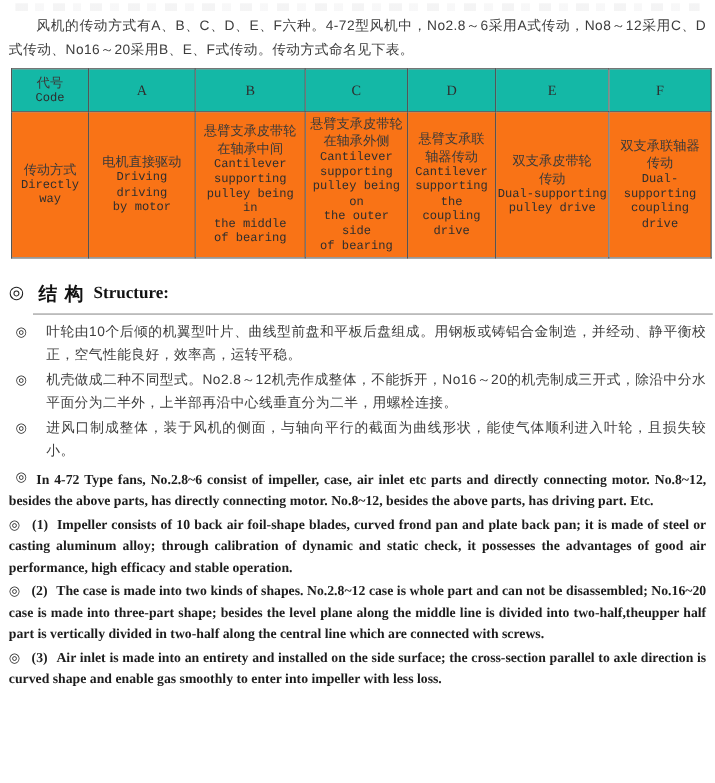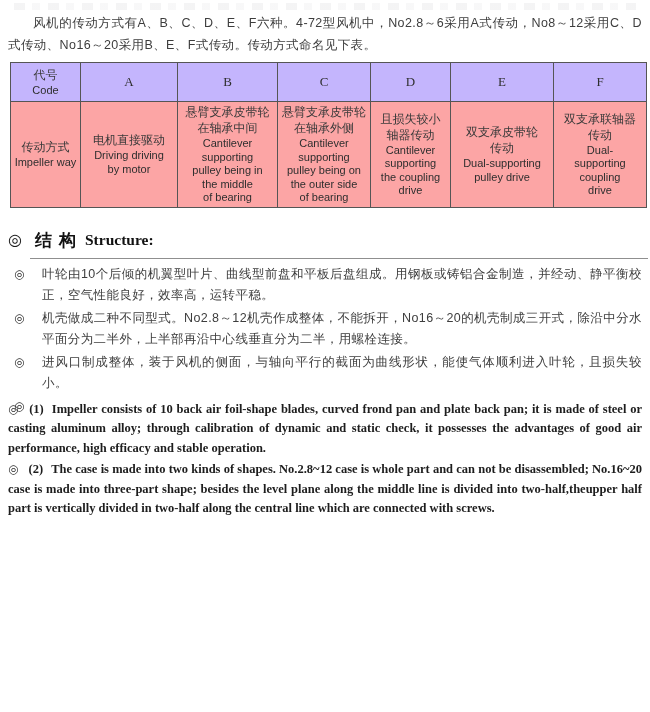--- a/index.html
+++ b/index.html
@@ -20,24 +20,24 @@
     opacity:.6;
   }
   .para{margin:2px 8px 0 8px;text-align:justify;}
   .cn{font-size:12.5px;line-height:22px;letter-spacing:.4px;}
   .en{font-family:"Liberation Serif","DejaVu Serif",serif;font-weight:bold;color:#1d1d1d;font-size:12.5px;line-height:21px;letter-spacing:0;}
   .indent{text-indent:2em;}
 
   
   table.drive{border-collapse:collapse;margin:6px 0 0 10px;table-layout:fixed;}
   table.drive td{border:1px solid #555555;text-align:center;vertical-align:middle;padding:2px 1px;overflow:hidden;}
-  tr.thead td{background:#c4b5fd;height:34px;}
-  tr.tbody td{background:#fca5a5;height:100px;}
+  tr.thead td{background:#14b8a6;height:34px;}
+  tr.tbody td{background:#f97316;height:100px;}
   .cell-cn{font-size:12px;line-height:16px;white-space:pre-line;color:#3a3a3a;}
-  .cell-en{font-family:Liberation Sans, sans-serif;font-size:11px;line-height:13.5px;white-space:pre-line;color:#2e2e2e;margin-top:1px;}
+  .cell-en{font-family:Liberation Mono, monospace;font-size:11px;line-height:13.5px;white-space:pre-line;color:#2e2e2e;margin-top:1px;}
   .hdr-letter{font-family:"Liberation Serif","DejaVu Serif",serif;font-size:13px;color:#2e2e2e;}
 
   
   .sec-head{margin:21px 0 0 8px;display:flex;align-items:center;}
   .bullseye-lg{font-size:16px;color:#1a1a1a;line-height:18px;}
   .sec-cn{font-size:17px;font-weight:bold;color:#111111;letter-spacing:7px;margin-left:13px;}
   .sec-en{font-family:"Liberation Serif","DejaVu Serif",serif;font-weight:bold;font-size:15.5px;color:#111111;margin-left:2px;}
   .rule{height:1px;background:#8f8f8f;margin:6px 2px 5px 30px;}
 
   
@@ -81,21 +81,21 @@
       <td class="hdr-letter">A</td>
       <td class="hdr-letter">B</td>
       <td class="hdr-letter">C</td>
       <td class="hdr-letter">D</td>
       <td class="hdr-letter">E</td>
       <td class="hdr-letter">F</td>
     </tr>
     <tr class="tbody">
       <td>
         <div class="cell-cn">传动方式</div>
-        <div class="cell-en">Impeller way</div>
+        <div class="cell-en">Directly way</div>
       </td>
       <td>
         <div class="cell-cn">电机直接驱动</div>
         <div class="cell-en">Driving driving
 by motor</div>
       </td>
       <td>
         <div class="cell-cn">悬臂支承皮带轮
 在轴承中间</div>
         <div class="cell-en">Cantilever
@@ -107,21 +107,21 @@
       <td>
         <div class="cell-cn">悬臂支承皮带轮
 在轴承外侧</div>
         <div class="cell-en">Cantilever
 supporting
 pulley being on
 the outer side
 of bearing</div>
       </td>
       <td>
-        <div class="cell-cn">且损失较小
+        <div class="cell-cn">悬臂支承联
 轴器传动</div>
         <div class="cell-en">Cantilever
 supporting
 the coupling
 drive</div>
       </td>
       <td>
         <div class="cell-cn">双支承皮带轮
 传动</div>
         <div class="cell-en">Dual-supporting
@@ -159,23 +159,27 @@
     <div class="bitem cn">
       <span class="bmark">◎</span>
       <span>进风口制成整体，装于风机的侧面，与轴向平行的截面为曲线形状，能使气体顺利进入叶轮，且损失较小。</span>
     </div>
     <div class="bitem cn">
       <span class="bmark">◎</span>
     </div>
   </div>
 
   <div class="esec">
+    <p class="para en indent">In 4-72 Type fans, No.2.8~6 consist of impeller, case, air inlet etc parts and directly connecting motor. No.8~12, besides the above parts, has directly connecting motor. No.8~12, besides the above parts, has driving part. Etc.</p>
 
     <div class="ebitem en">
       <span class="ebmark">◎</span><span class="ebnum">(1)</span><span>Impeller consists of 10 back air foil-shape blades, curved frond pan and plate back pan; it is made of steel or casting aluminum alloy; through calibration of dynamic and static check, it possesses the advantages of good air performance, high efficacy and stable operation.</span>
     </div>
     <div class="ebitem en">
       <span class="ebmark">◎</span><span class="ebnum">(2)</span><span>The case is made into two kinds of shapes. No.2.8~12 case is whole part and can not be disassembled; No.16~20 case is made into three-part shape; besides the level plane along the middle line is divided into two-half,theupper half part is vertically divided in two-half along the central line which are connected with screws.</span>
     </div>
+    <div class="ebitem en">
+      <span class="ebmark">◎</span><span class="ebnum">(3)</span><span>Air inlet is made into an entirety and installed on the side surface; the cross-section parallel to axle direction is curved shape and enable gas smoothly to enter into impeller with less loss.</span>
+    </div>
 
   </div>
 
 </div>
 
 </body></html>

